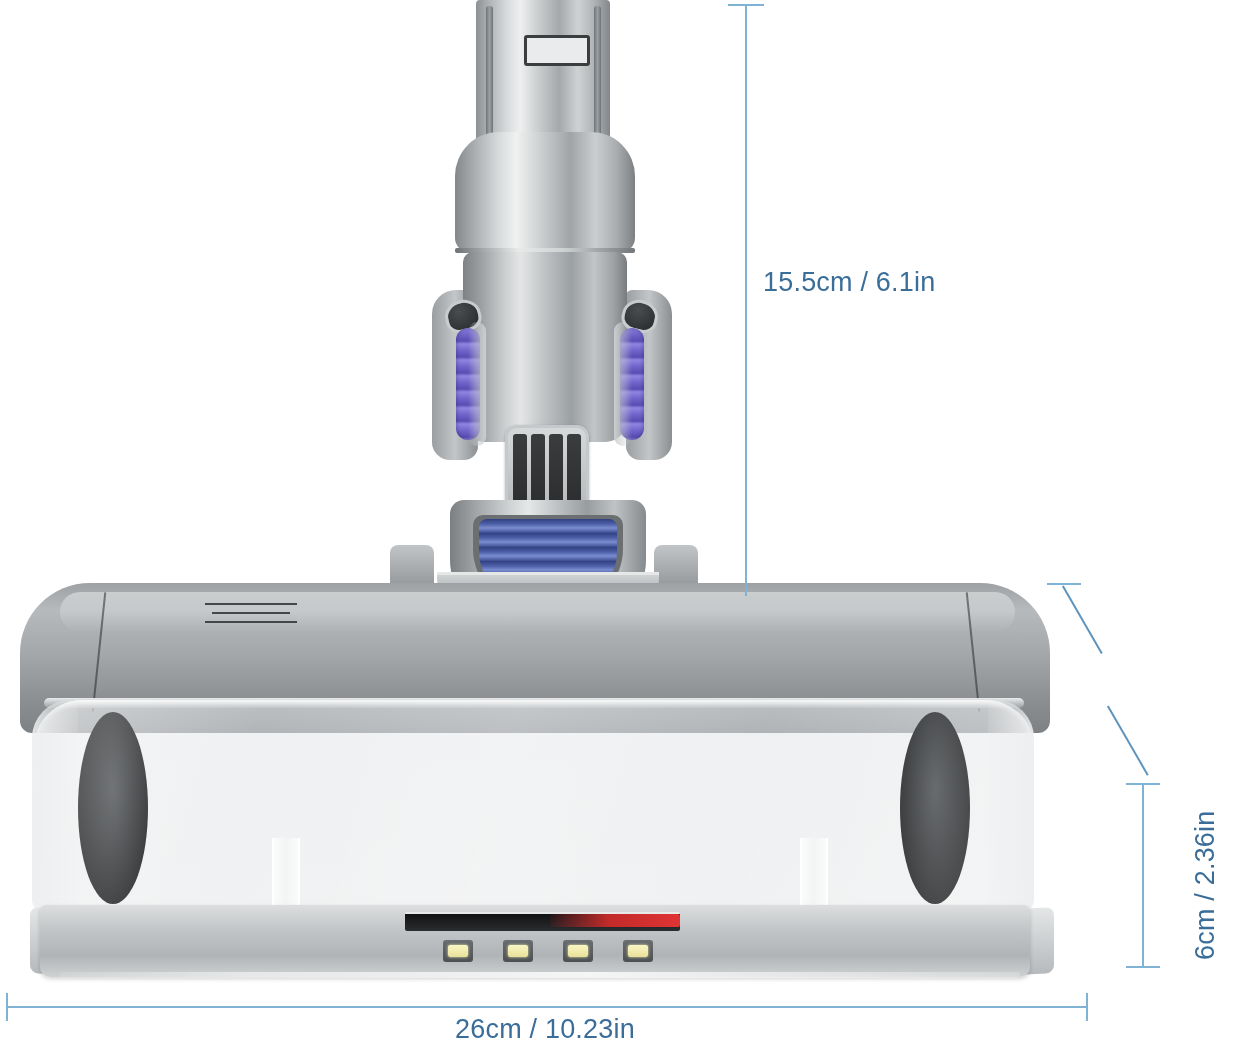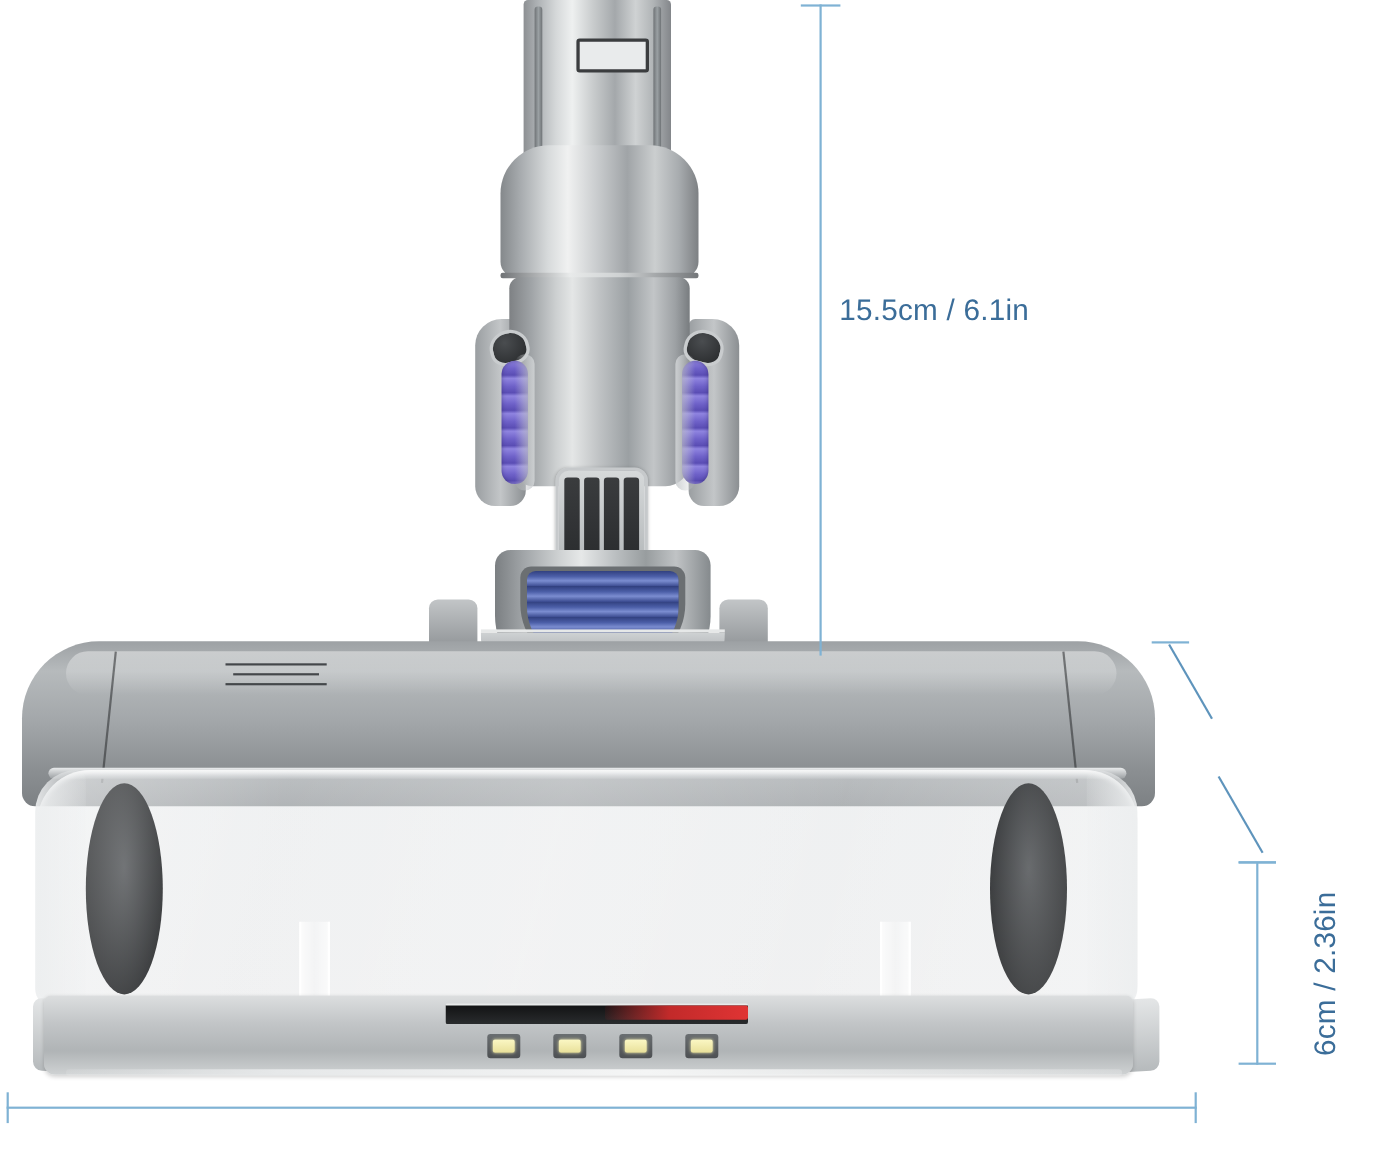--- a/index.html
+++ b/index.html
@@ -455,14 +455,15 @@
   <div class="dim-tick h" style="left:1126px; top:783px; width:34px;"></div>
 
   <div class="dim-tick h" style="left:1126px; top:783px; width:34px;"></div>
   <div class="dim-line v" style="left:1142px; top:784px; height:184px;"></div>
   <div class="dim-tick h" style="left:1126px; top:966px; width:34px;"></div>
   <div class="dim-label rot-label" style="left:1190px; top:960px;">6cm / 2.36in</div>
 
   <div class="dim-tick v" style="left:6px; top:993px; height:28px;"></div>
   <div class="dim-line h" style="left:6px; top:1006px; width:1082px;"></div>
   <div class="dim-tick v" style="left:1086px; top:993px; height:28px;"></div>
+  <div class="dim-label" style="left:455px; top:1014px;">26cm / 10.23in</div>
 
 </div>
 
 </body></html>

